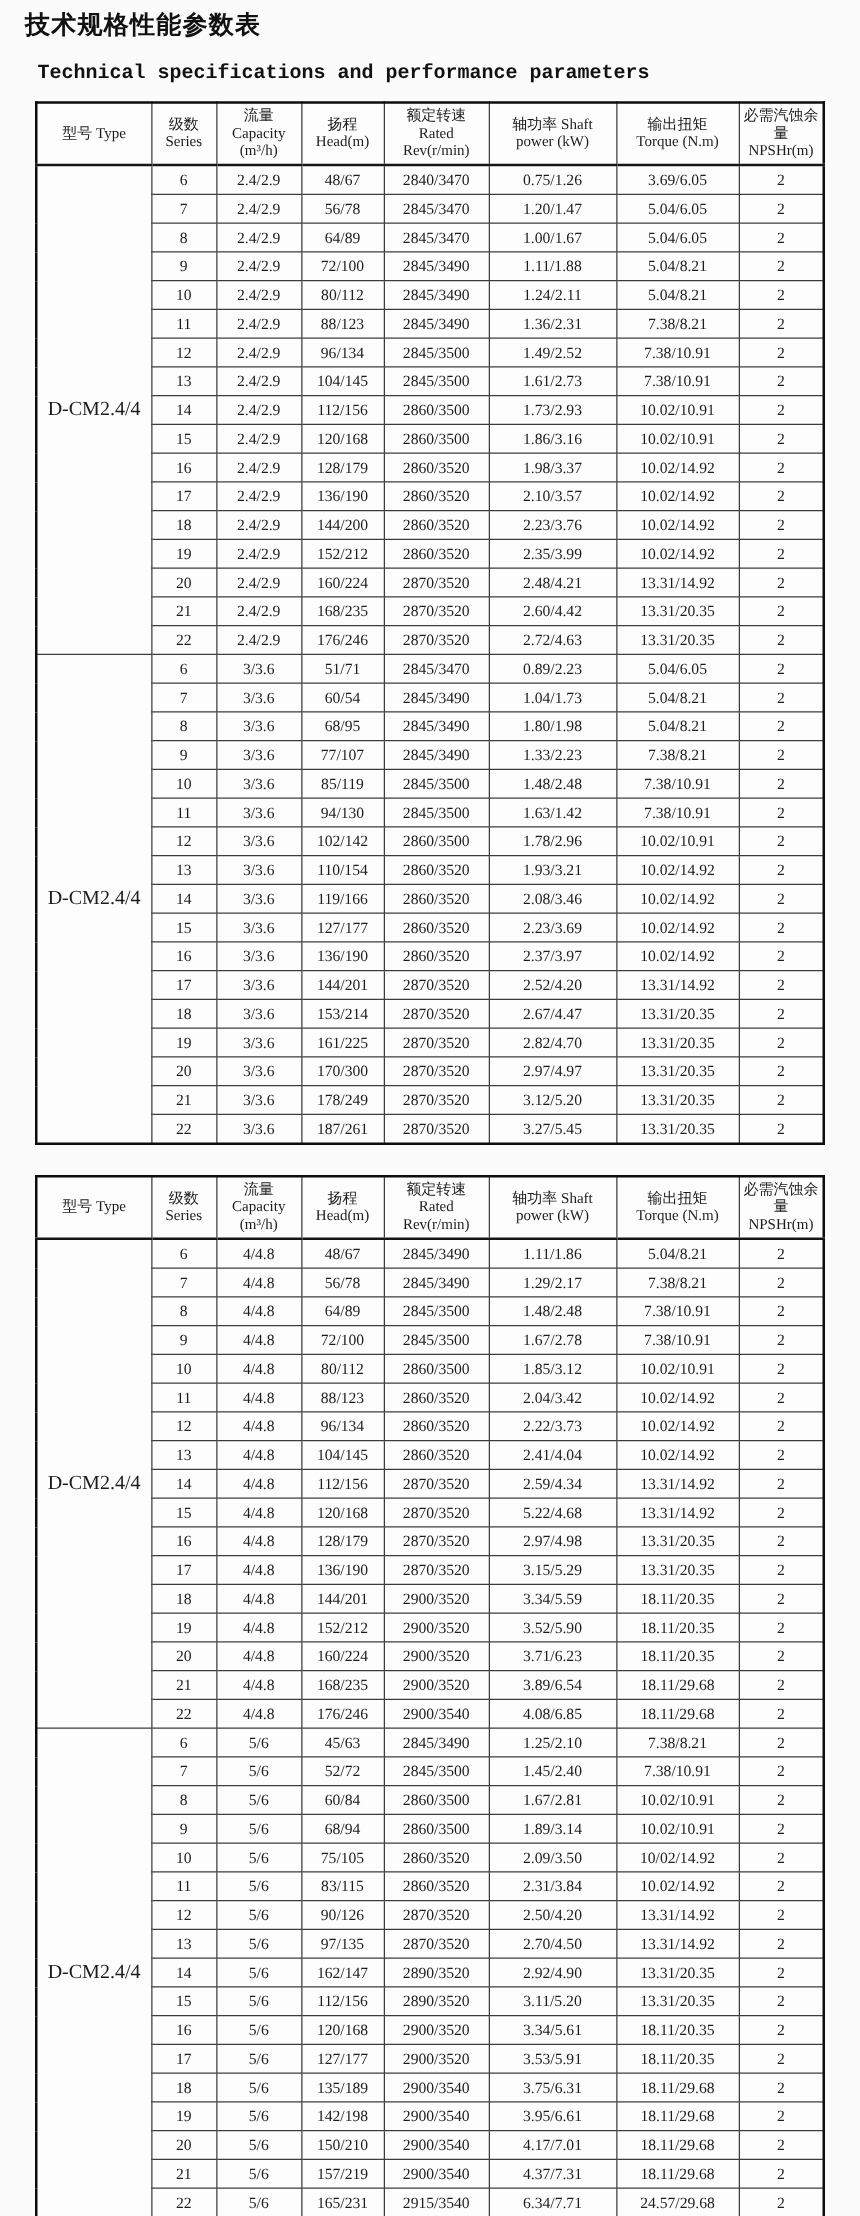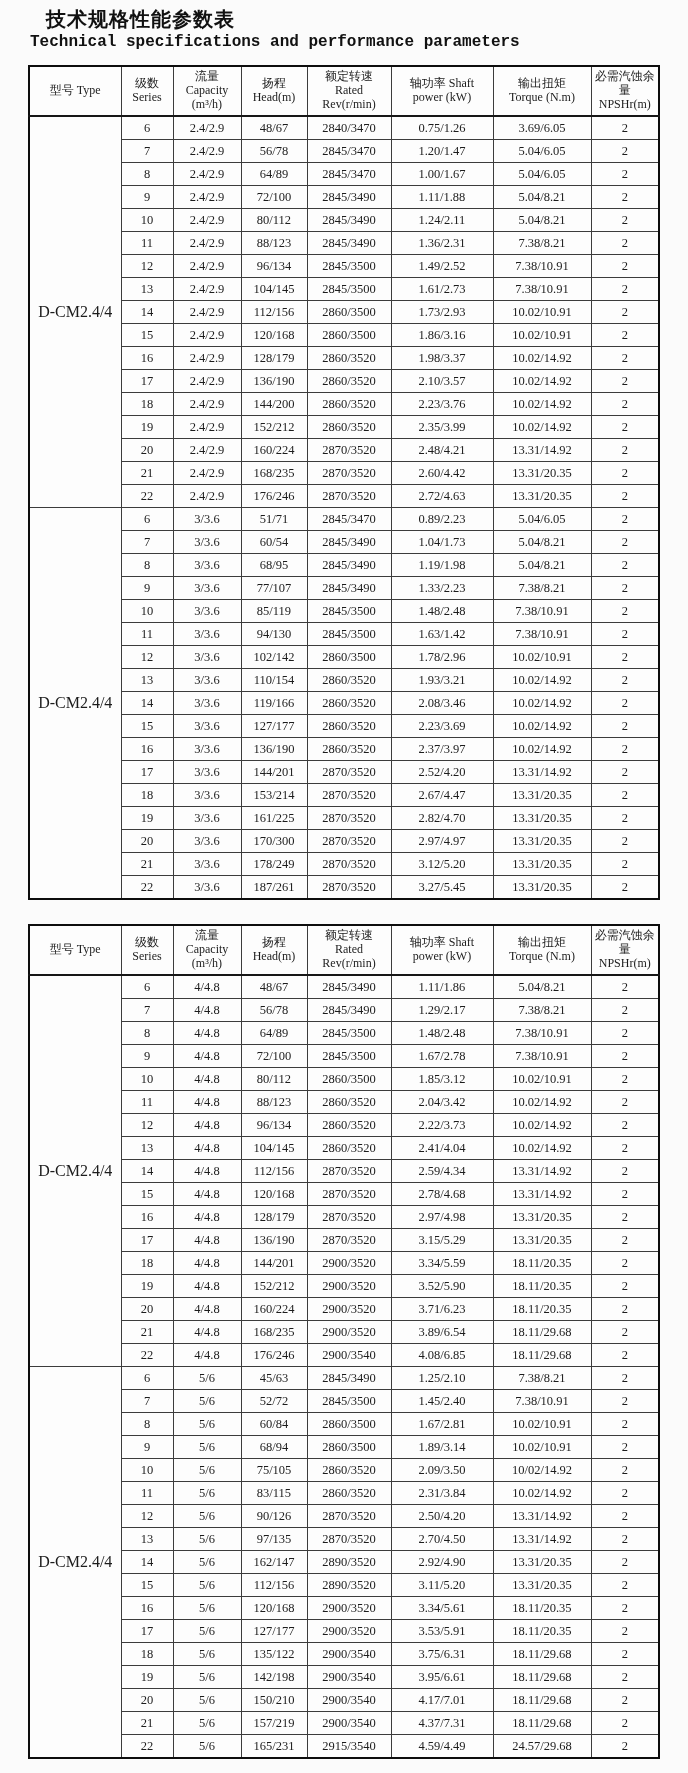--- a/index.html
+++ b/index.html
@@ -10,29 +10,29 @@
     color: #1b1b1b;
   }
   .page {
     position: relative;
     width: 688px;
     height: 1773px;
     background: #fbfbfb;
     overflow: hidden;
   }
   .title {
-    margin: 6px 0 0 46px;
+    margin: 6px 0 0 20px;
     font-size: 20px;
     font-weight: 700;
     letter-spacing: 1px;
     color: #111;
     font-family: Liberation Mono, monospace;
   }
   .subtitle {
-    margin: 0 0 0 30px;
+    margin: 16px 0 0 30px;
     font-size: 16px;
     font-weight: 700;
     letter-spacing: 0px;
     color: #111;
     font-family: "Liberation Mono", monospace;
     white-space: nowrap;
   }
   table.spec {
     border-collapse: collapse;
     table-layout: fixed;
@@ -293,21 +293,21 @@
           <td>2845/3490</td>
           <td>1.04/1.73</td>
           <td>5.04/8.21</td>
           <td>2</td>
         </tr>
         <tr>
           <td>8</td>
           <td>3/3.6</td>
           <td>68/95</td>
           <td>2845/3490</td>
-          <td>1.19/1.98</td>
+          <td>1.80/1.98</td>
           <td>5.04/8.21</td>
           <td>2</td>
         </tr>
         <tr>
           <td>9</td>
           <td>3/3.6</td>
           <td>77/107</td>
           <td>2845/3490</td>
           <td>1.33/2.23</td>
           <td>7.38/8.21</td>
@@ -563,21 +563,21 @@
           <td>2870/3520</td>
           <td>2.59/4.34</td>
           <td>13.31/14.92</td>
           <td>2</td>
         </tr>
         <tr>
           <td>15</td>
           <td>4/4.8</td>
           <td>120/168</td>
           <td>2870/3520</td>
-          <td>2.78/4.68</td>
+          <td>5.22/4.68</td>
           <td>13.31/14.92</td>
           <td>2</td>
         </tr>
         <tr>
           <td>16</td>
           <td>4/4.8</td>
           <td>128/179</td>
           <td>2870/3520</td>
           <td>2.97/4.98</td>
           <td>13.31/20.35</td>
@@ -742,21 +742,21 @@
           <td>5/6</td>
           <td>127/177</td>
           <td>2900/3520</td>
           <td>3.53/5.91</td>
           <td>18.11/20.35</td>
           <td>2</td>
         </tr>
         <tr>
           <td>18</td>
           <td>5/6</td>
-          <td>135/122</td>
+          <td>135/189</td>
           <td>2900/3540</td>
           <td>3.75/6.31</td>
           <td>18.11/29.68</td>
           <td>2</td>
         </tr>
         <tr>
           <td>19</td>
           <td>5/6</td>
           <td>142/198</td>
           <td>2900/3540</td>
@@ -780,19 +780,19 @@
           <td>2900/3540</td>
           <td>4.37/7.31</td>
           <td>18.11/29.68</td>
           <td>2</td>
         </tr>
         <tr>
           <td>22</td>
           <td>5/6</td>
           <td>165/231</td>
           <td>2915/3540</td>
-          <td>4.59/4.49</td>
+          <td>6.34/7.71</td>
           <td>24.57/29.68</td>
           <td>2</td>
         </tr>
       </tbody>
   </table>
 </div>
 
 </body></html>

